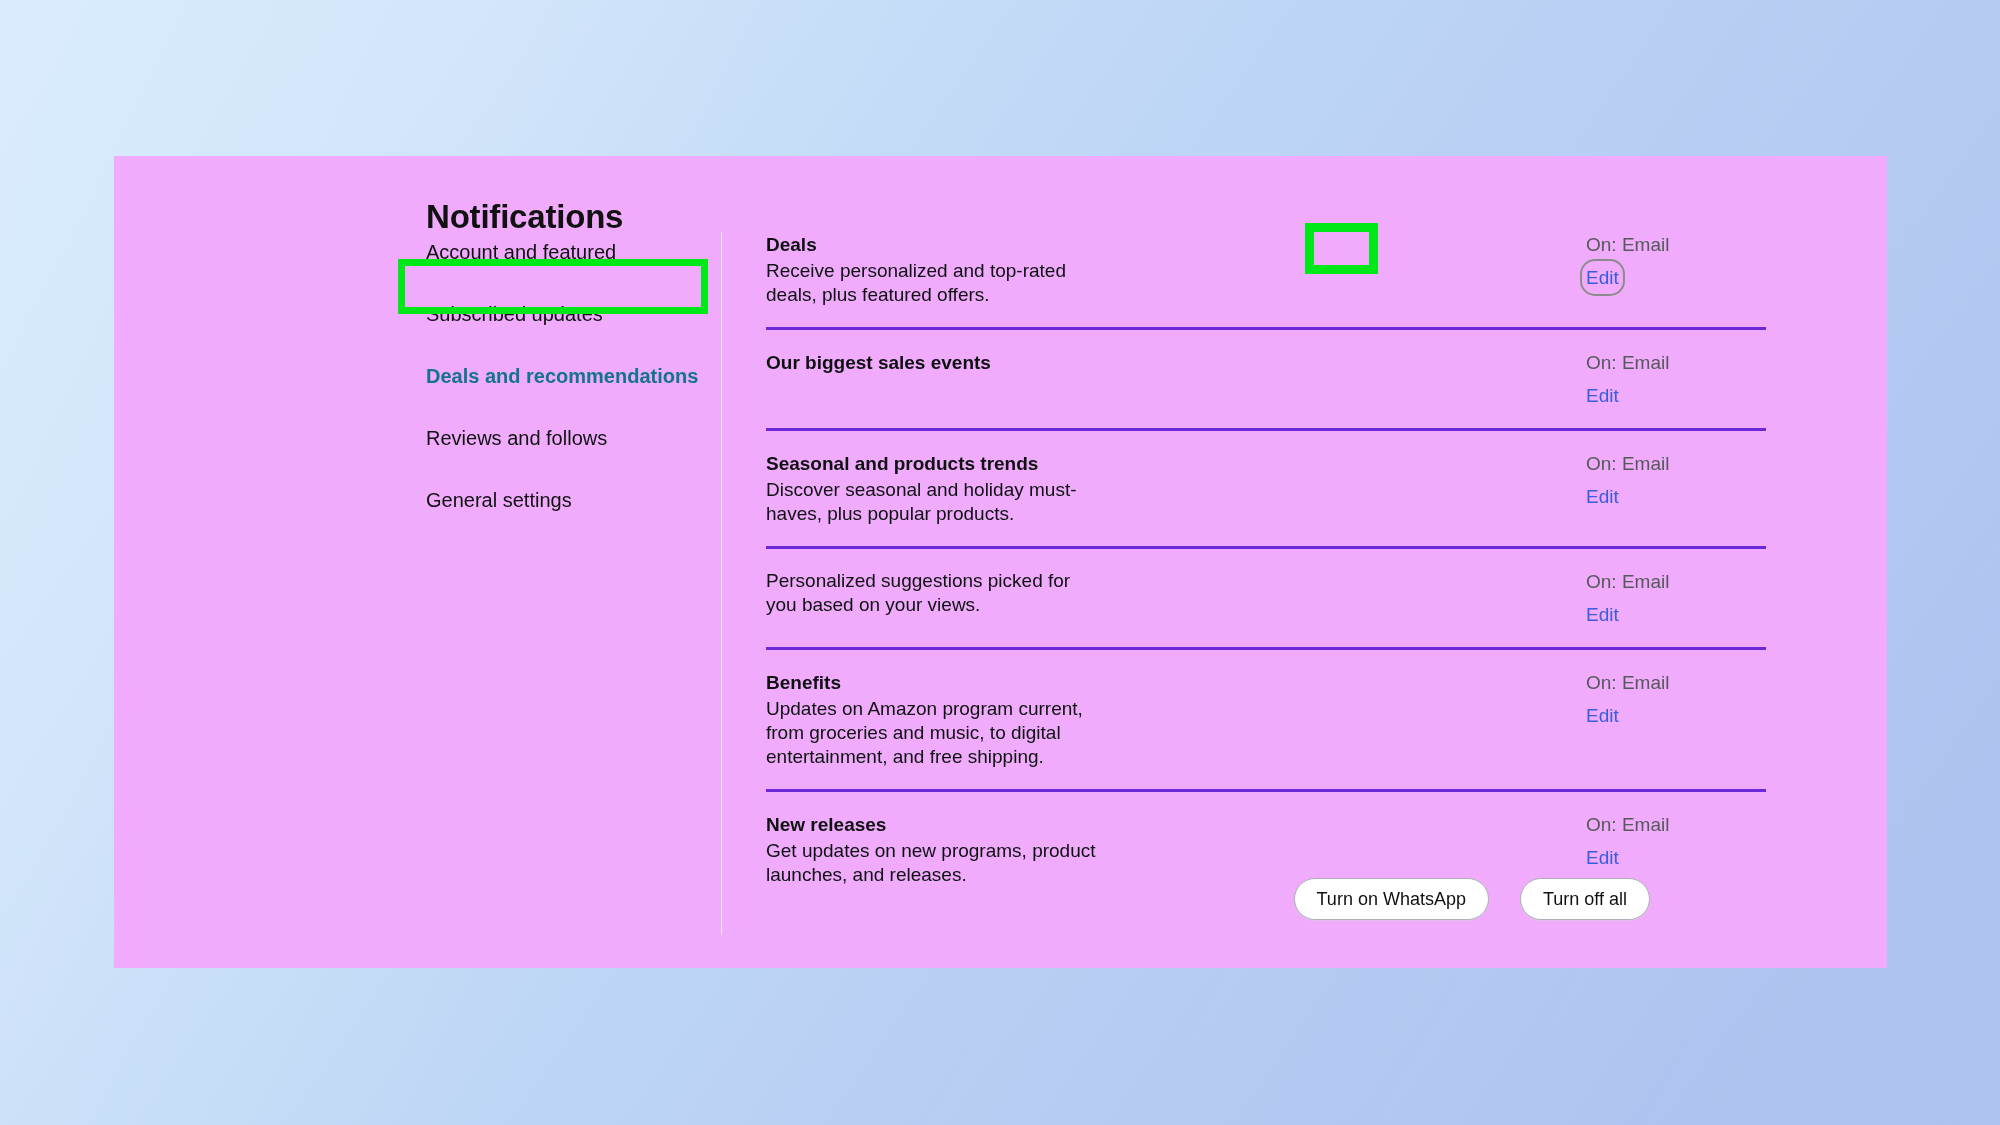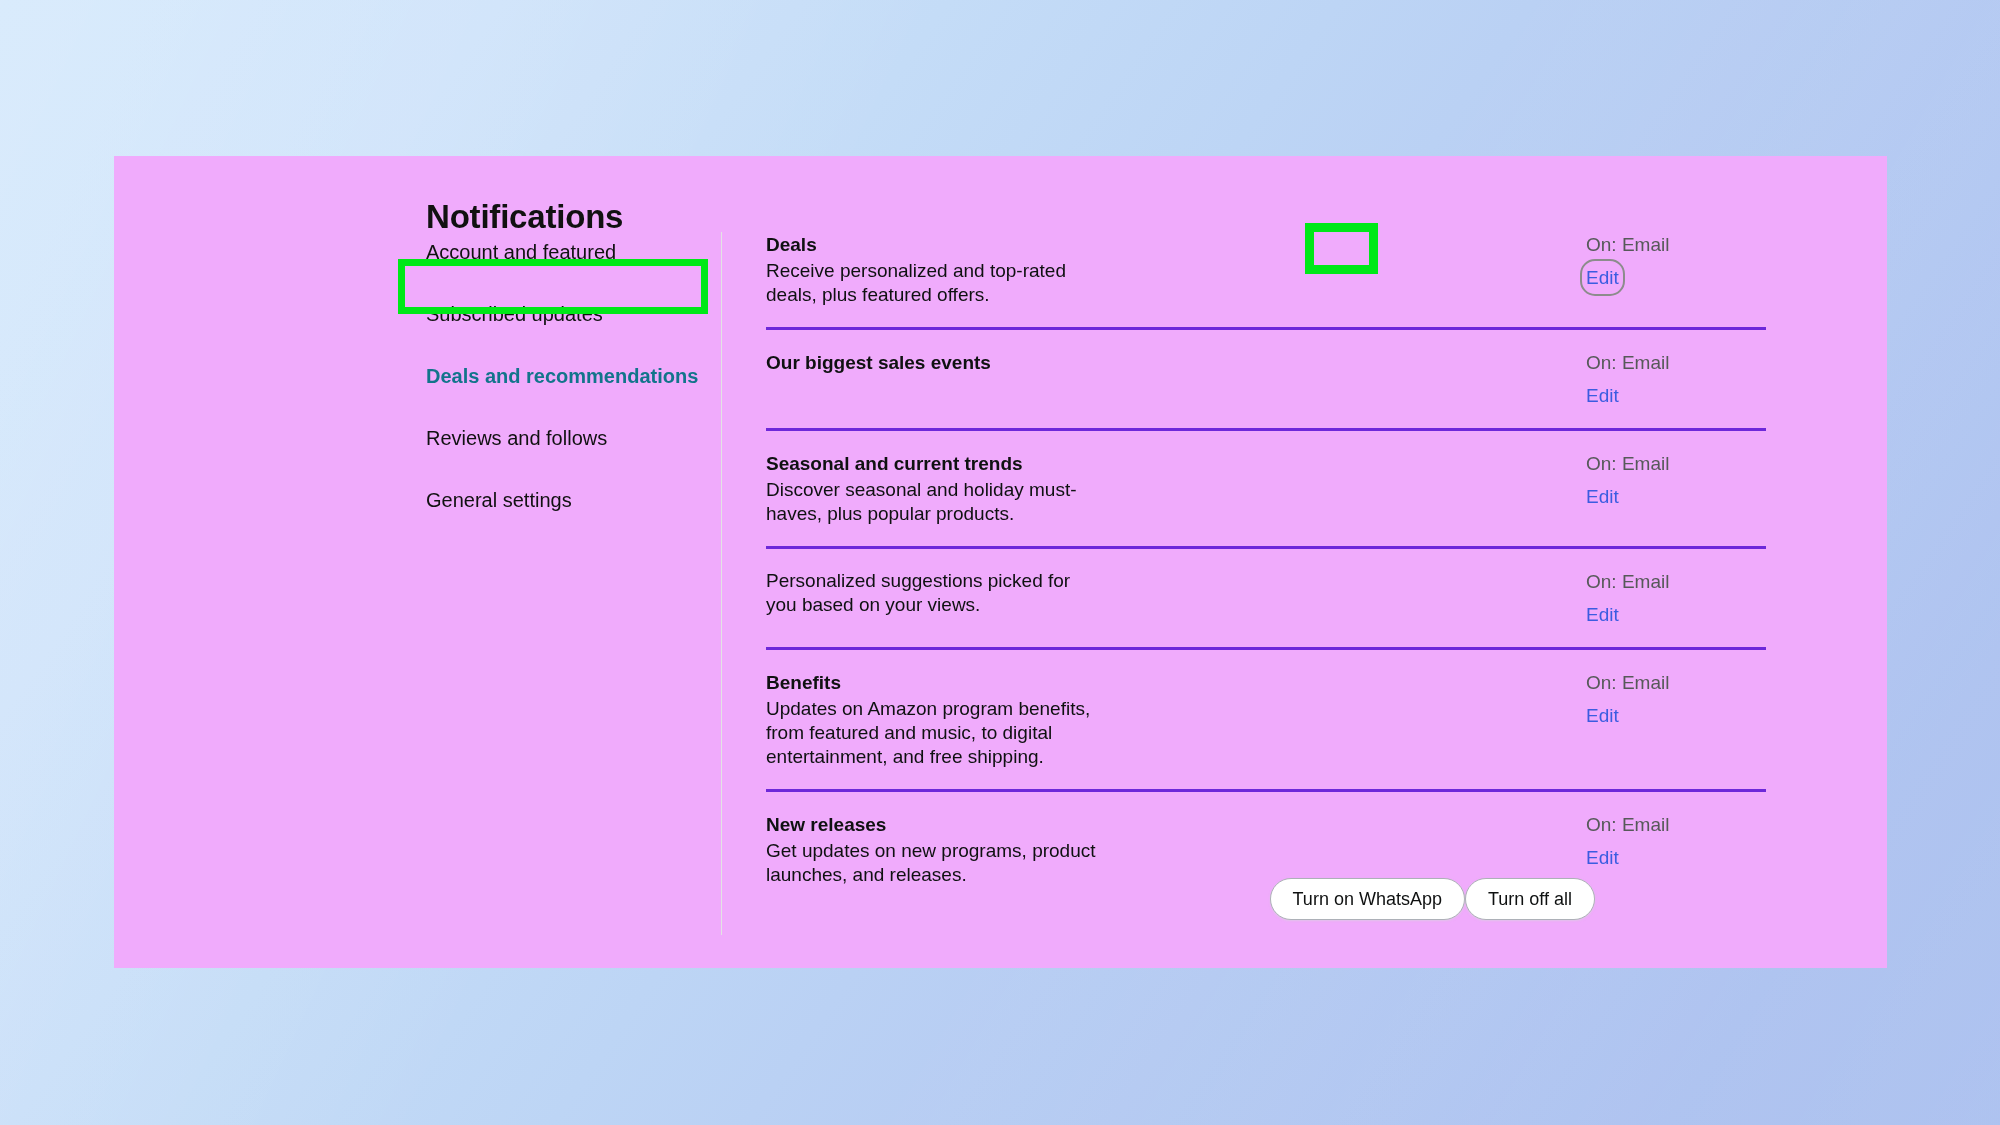--- a/index.html
+++ b/index.html
@@ -170,25 +170,26 @@
     height: 51px;
     border: 9px solid #00e818;
     background: transparent;
     pointer-events: none;
     z-index: 6;
   }
 
   
   .footer-actions {
     position: absolute;
-    left: 629px;
+    left: 684px;
     top: 722px;
     width: 852px;
     display: flex;
     justify-content: flex-end;
+    gap: 31px;
   }
   .pill-btn {
     font-family: "Liberation Sans", sans-serif;
     font-size: 18px;
     color: #0f1111;
     background: #ffffff;
     border: 1px solid #adb1b8;
     border-radius: 22px;
     padding: 9px 22px;
     line-height: 22px;
@@ -244,21 +245,21 @@
         <div class="row-title">Our biggest sales events</div>
       </div>
       <div class="row-status">
         <span class="status-label">On: Email</span>
         <a class="edit-link" href="#">Edit</a>
       </div>
     </div>
 
     <div class="row">
       <div class="row-text">
-        <div class="row-title">Seasonal and current trends</div>
+        <div class="row-title">Seasonal and products trends</div>
         <p class="row-desc">Discover seasonal and holiday must-haves, plus popular products.</p>
       </div>
       <div class="row-status">
         <span class="status-label">On: Email</span>
         <a class="edit-link" href="#">Edit</a>
       </div>
     </div>
 
     <div class="row">
       <div class="row-text">
@@ -266,21 +267,21 @@
       </div>
       <div class="row-status">
         <span class="status-label">On: Email</span>
         <a class="edit-link" href="#">Edit</a>
       </div>
     </div>
 
     <div class="row">
       <div class="row-text">
         <div class="row-title">Benefits</div>
-        <p class="row-desc">Updates on Amazon program benefits, from featured and music, to digital entertainment, and free shipping.</p>
+        <p class="row-desc">Updates on Amazon program current, from groceries and music, to digital entertainment, and free shipping.</p>
       </div>
       <div class="row-status">
         <span class="status-label">On: Email</span>
         <a class="edit-link" href="#">Edit</a>
       </div>
     </div>
 
     <div class="row">
       <div class="row-text">
         <div class="row-title">New releases</div>

